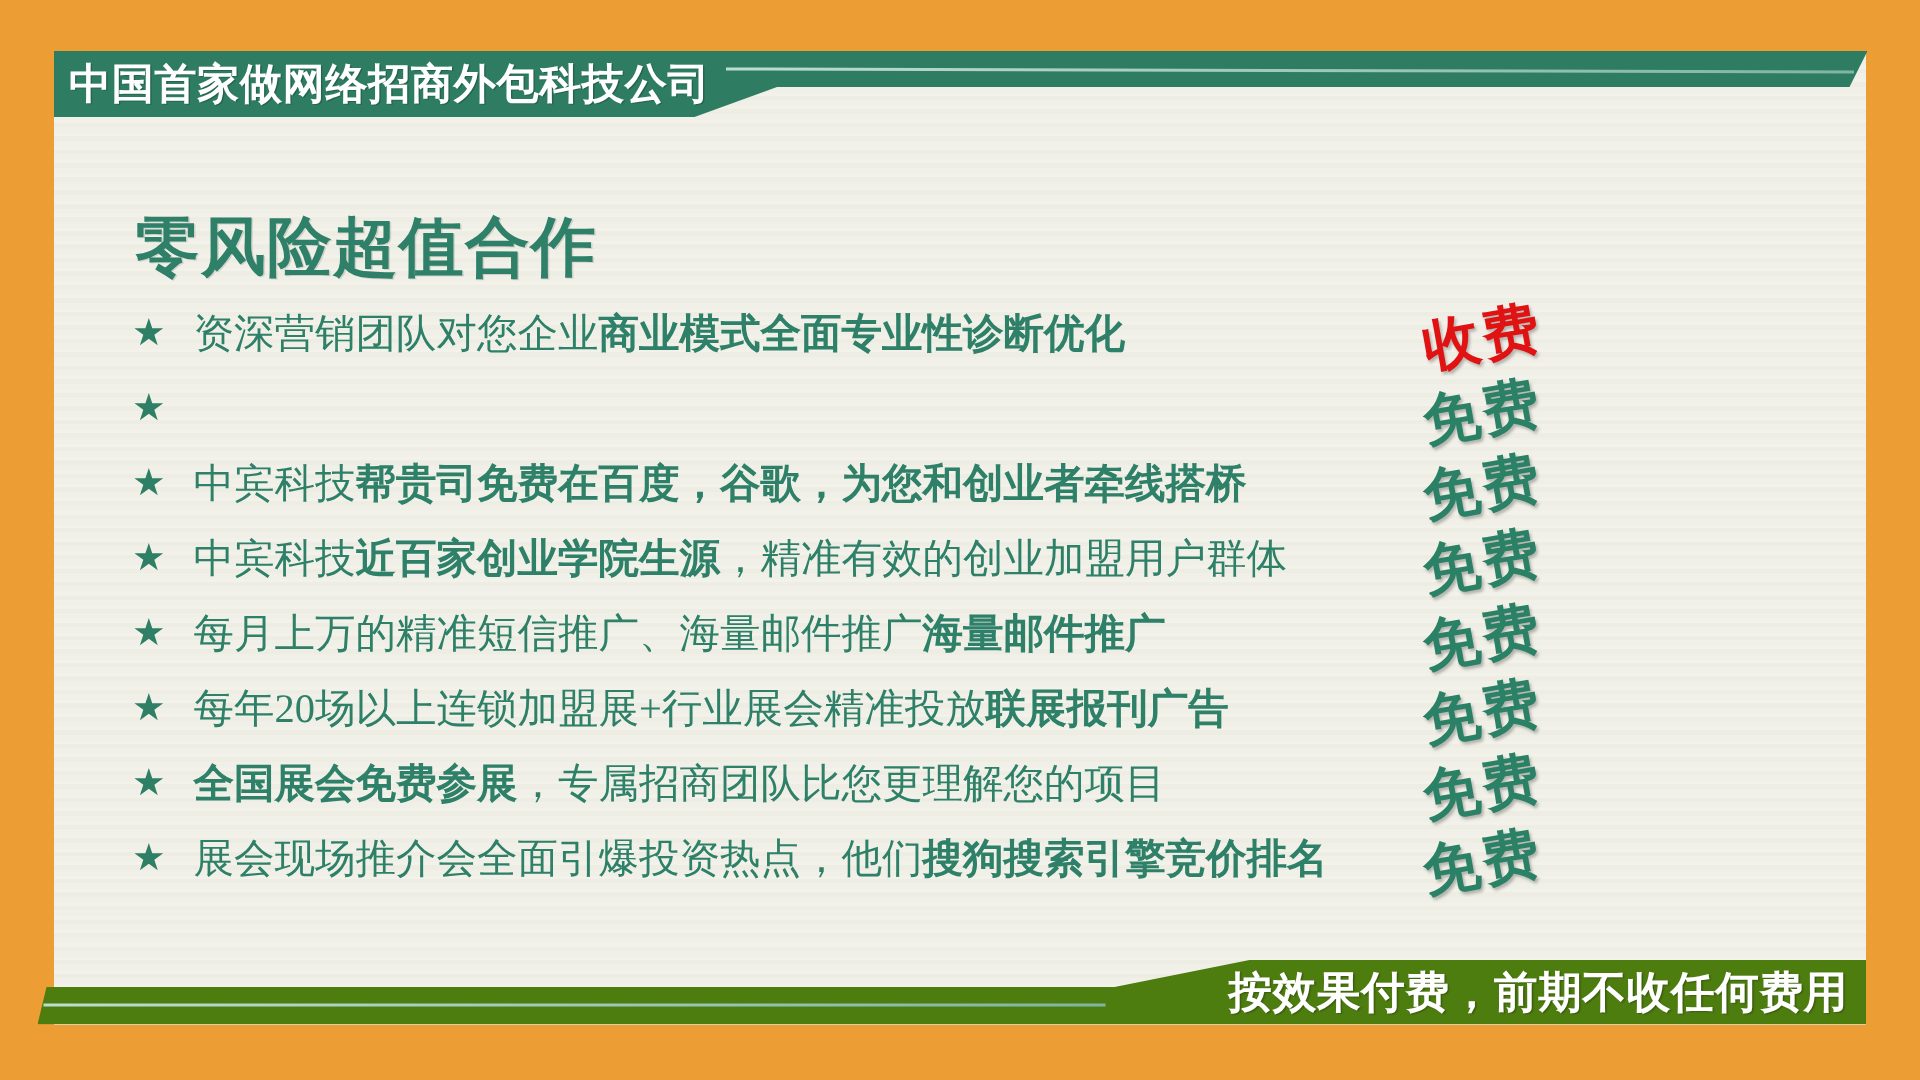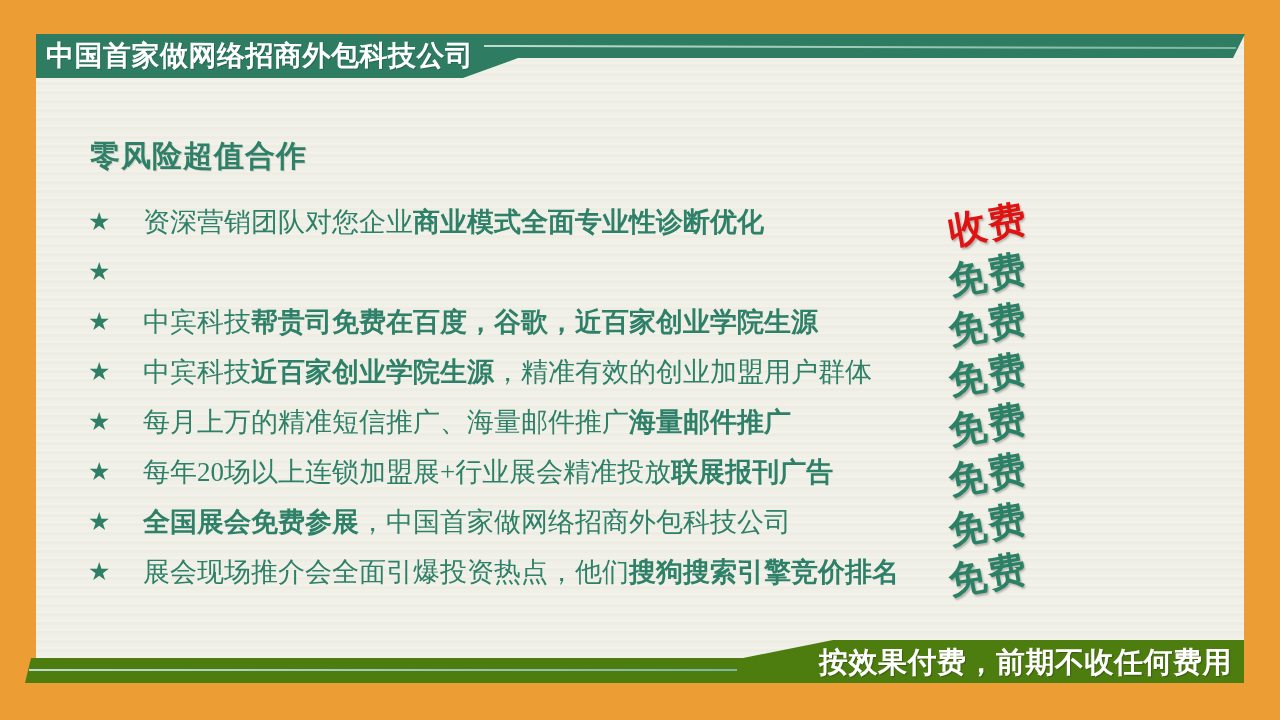--- a/index.html
+++ b/index.html
@@ -50,36 +50,36 @@
   .bottom-banner .banner-text{
     position:absolute;right:12px;top:0;height:43px;line-height:45px;
     color:#fff;font-size:29px;font-weight:bold;letter-spacing:0.5px;
     text-shadow:1px 1px 1px rgba(0,0,0,0.25);
     font-family:"Liberation Sans", sans-serif;white-space:nowrap;
   }
 
   
   .page-title{
     position:absolute;left:90px;top:136px;
-    color:#2E8068;font-size:30px;font-weight:bold;letter-spacing:1px;
+    color:#2E8068;font-size:43px;font-weight:bold;letter-spacing:1px;
     font-family:"Liberation Sans", sans-serif;
     text-shadow:1px 1px 0 rgba(0,0,0,0.12);
   }
 
   
   .list{position:absolute;left:88px;top:197px;width:860px;}
   .row{
     display:flex;align-items:center;height:50px;white-space:nowrap;
   }
   .row .star{
     flex:0 0 34px;color:#2E7F66;font-size:25px;line-height:50px;
     font-family:"DejaVu Sans", sans-serif;
   }
   .row .txt{
-    margin-left:21px;color:#2E8068;font-size:27px;line-height:50px;
+    margin-left:7px;color:#2E8068;font-size:27px;line-height:50px;
     font-family:"Liberation Serif","DejaVu Serif", serif;
   }
   .seg.bold{font-weight:bold;}
 
   
   .tags{position:absolute;left:948px;top:197px;width:110px;}
   .tag{
     height:50px;display:flex;align-items:center;justify-content:flex-start;
     font-size:38px;font-weight:bold;letter-spacing:2px;
     font-family:"Liberation Serif","DejaVu Serif", serif;
@@ -110,41 +110,41 @@
       <span class="star">★</span>
       <span class="txt"><span class="seg reg">资深营销团队对您企业</span><span class="seg bold">商业模式全面专业性诊断优化</span></span>
     </div>
 
     <div class="row">
       <span class="star">★</span>
     </div>
 
     <div class="row">
       <span class="star">★</span>
-      <span class="txt"><span class="seg reg">中宾科技</span><span class="seg bold">帮贵司免费在百度，谷歌，近百家创业学院生源</span></span>
+      <span class="txt"><span class="seg reg">中宾科技</span><span class="seg bold">帮贵司免费在百度，谷歌，为您和创业者牵线搭桥</span></span>
     </div>
 
     <div class="row">
       <span class="star">★</span>
       <span class="txt"><span class="seg reg">中宾科技</span><span class="seg bold">近百家创业学院生源</span><span class="seg reg">，精准有效的创业加盟用户群体</span></span>
     </div>
 
     <div class="row">
       <span class="star">★</span>
       <span class="txt"><span class="seg reg">每月上万的精准短信推广、海量邮件推广</span><span class="seg bold">海量邮件推广</span></span>
     </div>
 
     <div class="row">
       <span class="star">★</span>
       <span class="txt"><span class="seg reg">每年20场以上连锁加盟展+行业展会精准投放</span><span class="seg bold">联展报刊广告</span></span>
     </div>
 
     <div class="row">
       <span class="star">★</span>
-      <span class="txt"><span class="seg bold">全国展会免费参展</span><span class="seg reg">，中国首家做网络招商外包科技公司</span></span>
+      <span class="txt"><span class="seg bold">全国展会免费参展</span><span class="seg reg">，专属招商团队比您更理解您的项目</span></span>
     </div>
 
     <div class="row">
       <span class="star">★</span>
       <span class="txt"><span class="seg reg">展会现场推介会全面引爆投资热点，他们</span><span class="seg bold">搜狗搜索引擎竞价排名</span></span>
     </div>
 
   </div>
 
   <div class="tags">

